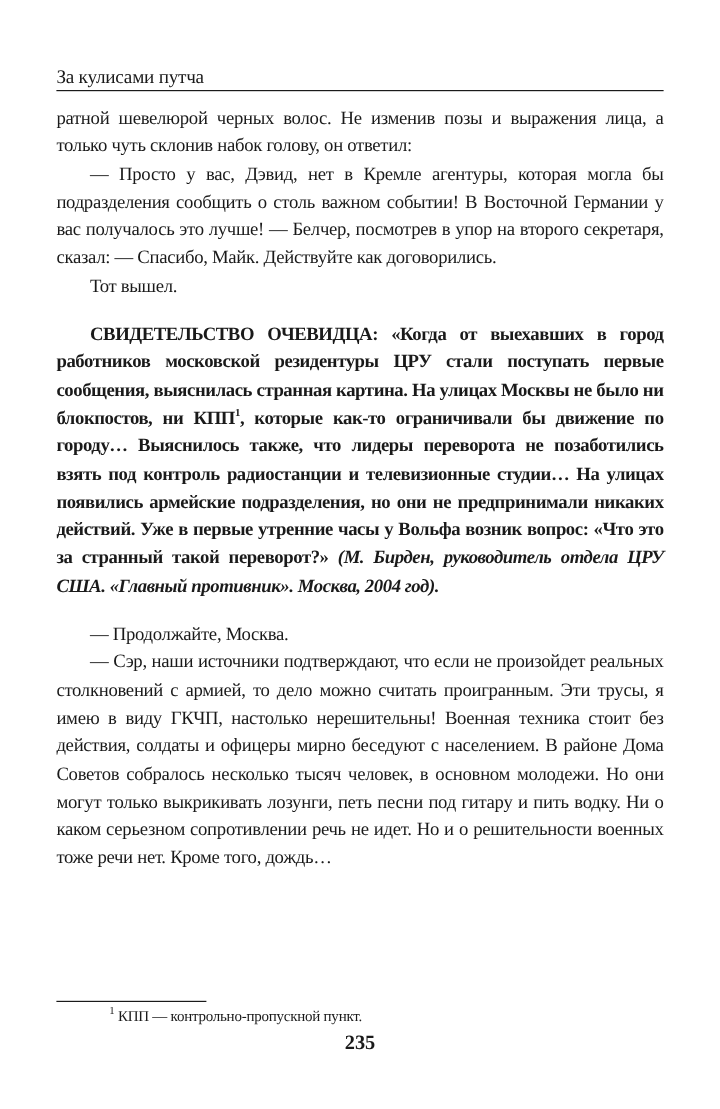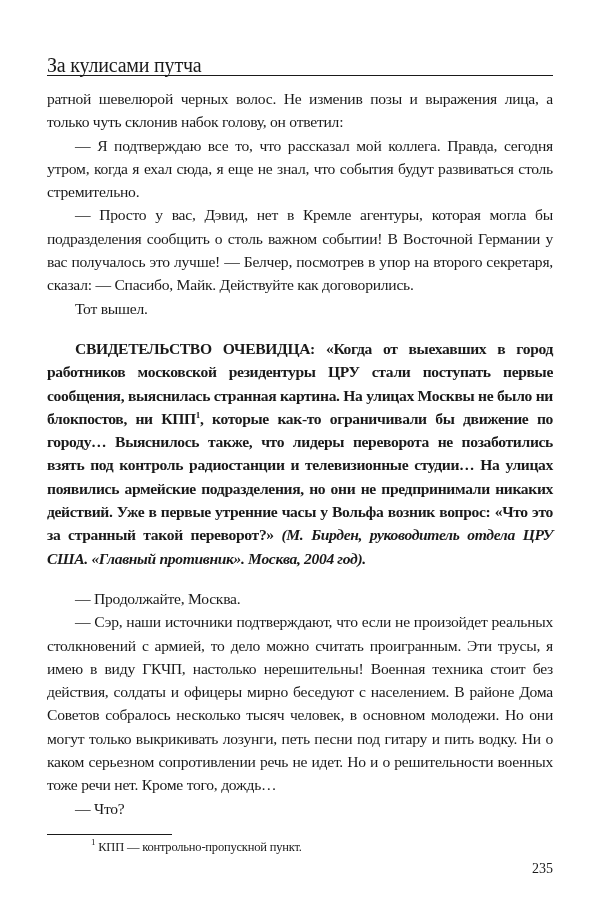--- a/index.html
+++ b/index.html
@@ -1,53 +1,51 @@
 <!DOCTYPE html>
 <html><head>
 <meta charset="utf-8">
 <style>
   html, body { margin: 0; padding: 0; background: #ffffff; }
   body { width: 600px; height: 924px; position: relative; overflow: hidden;
          font-family: "Liberation Serif", "DejaVu Serif", serif; color: #1a1a1a; }
   .page { position: absolute; left: 47px; top: 0; width: 506px; }
   .running-head { position: absolute; top: 55px; left: 0; width: 506px;
-                  font-size: 20px; line-height: 20px; letter-spacing: -0.2px; }
+                  font-size: 16px; line-height: 20px; letter-spacing: -0.2px; }
   .head-rule { position: absolute; top: 75px; left: 0; width: 506px; height: 0;
                border-top: 1.5px solid #1a1a1a; }
   .body-text { position: absolute; top: 87px; left: 0; width: 506px;
                font-size: 15.6px; line-height: 23.3px; text-align: justify;
                letter-spacing: -0.25px; }
   .body-text p { margin: 0; text-indent: 28px; }
   .body-text p.noindent { text-indent: 0; }
   .eyewitness { margin-top: 17px !important; font-weight: bold; letter-spacing: -0.35px; }
   .eyewitness .src { font-style: italic; }
   .spaced { margin-top: 17px !important; }
   sup { font-size: 9px; line-height: 0; vertical-align: 6px; }
   .fn-rule { position: absolute; top: 834px; left: 0; width: 125px; border-top: 1px solid #1a1a1a; }
   .footnote { position: absolute; top: 838px; left: 44px; font-size: 12.5px; line-height: 18px; letter-spacing: -0.2px; }
-  .page-number { position: absolute; top: 858px; left: 0; width: 506px; text-align: right;
-                 font-size: 14px; font-weight: normal; line-height: 22px; }
+  .page-number { position: absolute; top: 858px; left: 0; width: 506px; text-align: center;
+                 font-size: 17px; font-weight: bold; line-height: 22px; }
 </style>
 </head>
 <body>
 
 <div class="page">
   <div class="running-head">За кулисами путча</div>
   <div class="head-rule"></div>
 
   <div class="body-text">
     <p class="noindent">ратной шевелюрой черных волос. Не изменив позы и выражения лица, а только чуть склонив набок голову, он ответил:</p>
-    <p>— Я подтверждаю все то, что рассказал мой коллега. Правда, сегодня утром, когда я ехал сюда, я еще не знал, что события будут развиваться столь стремительно.</p>
     <p>— Просто у вас, Дэвид, нет в Кремле агентуры, которая могла бы подразделения сообщить о столь важном событии! В Восточной Германии у вас получалось это лучше! — Белчер, посмотрев в упор на второго секретаря, сказал: — Спасибо, Майк. Действуйте как договорились.</p>
     <p>Тот вышел.</p>
 
     <p class="eyewitness"><span>СВИДЕТЕЛЬСТВО ОЧЕВИДЦА: «Когда от выехавших в город работников московской резидентуры ЦРУ стали поступать первые сообщения, выяснилась странная картина. На улицах Москвы не было ни блокпостов, ни КПП</span><sup>1</sup><span>, которые как-то ограничивали бы движение по городу… Выяснилось также, что лидеры переворота не позаботились взять под контроль радиостанции и телевизионные студии… На улицах появились армейские подразделения, но они не предпринимали никаких действий. Уже в первые утренние часы у Вольфа возник вопрос: «Что это за странный такой переворот?» </span><span class="src">(М. Бирден, руководитель отдела ЦРУ США. «Главный противник». Москва, 2004 год).</span></p>
 
     <p class="spaced">— Продолжайте, Москва.</p>
     <p>— Сэр, наши источники подтверждают, что если не произойдет реальных столкновений с армией, то дело можно считать проигранным. Эти трусы, я имею в виду ГКЧП, настолько нерешительны! Военная техника стоит без действия, солдаты и офицеры мирно беседуют с населением. В районе Дома Советов собралось несколько тысяч человек, в основном молодежи. Но они могут только выкрикивать лозунги, петь песни под гитару и пить водку. Ни о каком серьезном сопротивлении речь не идет. Но и о решительности военных тоже речи нет. Кроме того, дождь…</p>
-    <p>— Что?</p>
   </div>
 
   <div class="fn-rule"></div>
   <div class="footnote"><sup>1</sup><span> КПП — контрольно-пропускной пункт.</span></div>
 
   <div class="page-number">235</div>
 </div>
 
 </body></html>

